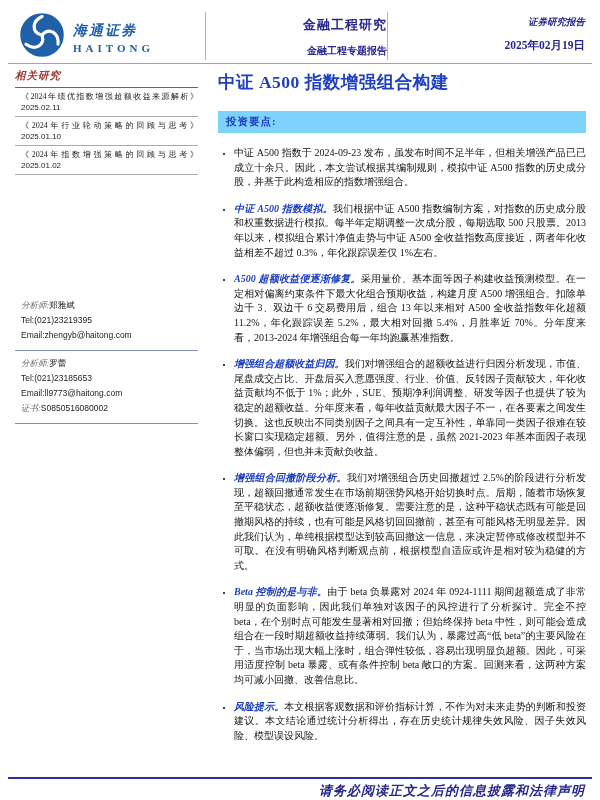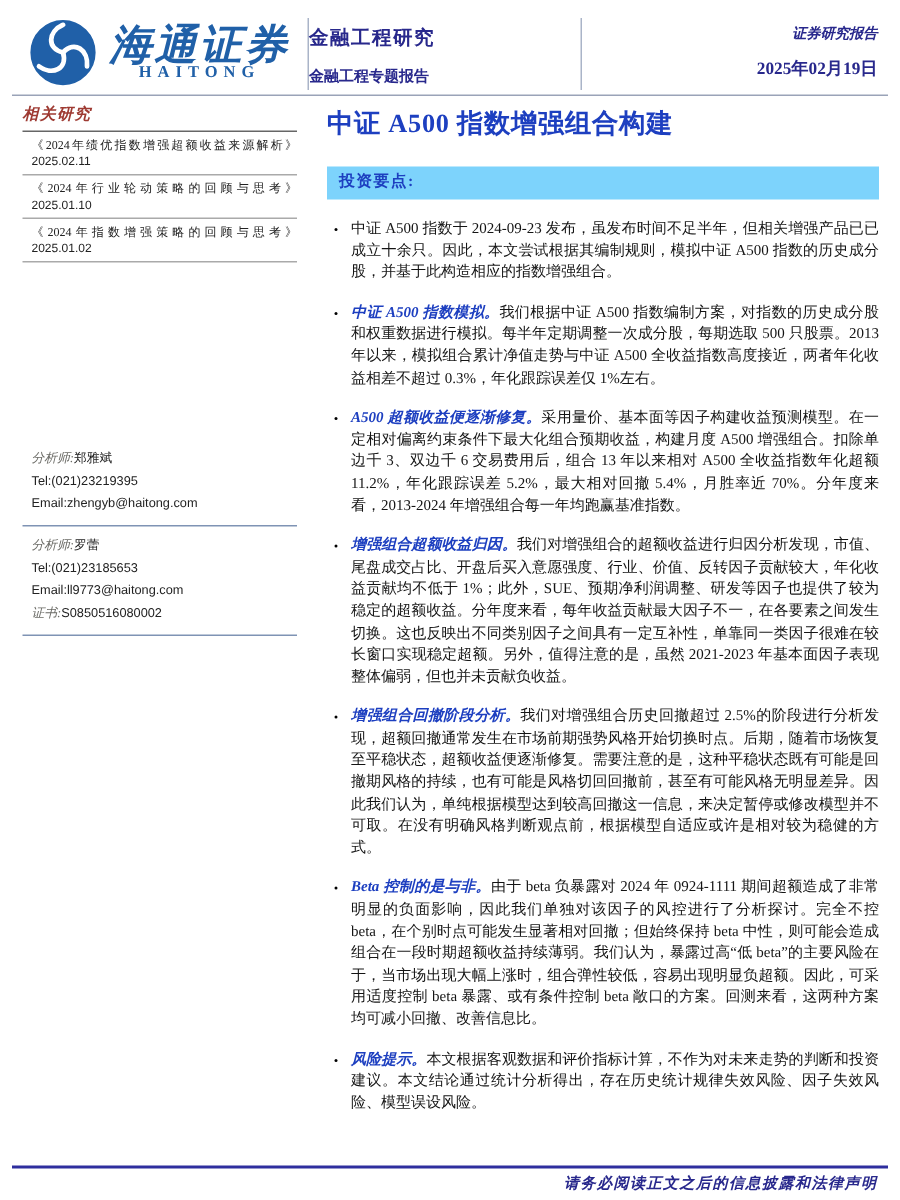--- a/index.html
+++ b/index.html
@@ -7,26 +7,26 @@
     width:600px;height:800px;position:relative;background:#ffffff;
     font-family:"Liberation Serif","DejaVu Serif",serif;color:#111;
     overflow:hidden;
   }
   .page{position:absolute;inset:0;}
 
   
   .hdr{position:absolute;left:15px;top:10px;right:15px;height:52px;}
   .brand{position:absolute;left:4px;top:2px;display:flex;align-items:center;gap:8px;}
   .logo-icon{flex:0 0 auto;}
-  .brand-cn{font-size:28px;font-weight:bold;font-style:italic;color:#2060a8;letter-spacing:2px;line-height:22px;}
+  .brand-cn{font-size:14px;font-weight:bold;font-style:italic;color:#2060a8;letter-spacing:2px;line-height:22px;}
   .brand-en{font-size:11px;font-weight:bold;color:#2060a8;letter-spacing:4px;text-align:center;line-height:13px;}
   .vline{position:absolute;top:2px;height:48px;width:1px;background:#aab4c8;}
   .vline1{left:190px;}
   .vline2{left:372px;}
-  .hd-center{position:absolute;left:191px;width:181px;top:6px;text-align:left;color:#28288c;}
+  .hd-center{position:absolute;left:191px;width:181px;top:6px;text-align:right;color:#28288c;}
   .hd-center .l1{font-size:13px;font-weight:bold;letter-spacing:1px;}
   .hd-center .l2{font-size:10px;font-weight:bold;margin-top:10px;}
   .hd-right{position:absolute;right:0;top:6px;text-align:right;color:#28288c;}
   .hd-right .l1{font-size:9.5px;font-weight:bold;font-style:italic;}
   .hd-right .l2{font-size:11.5px;font-weight:bold;margin-top:9px;}
   .hdr-rule{position:absolute;left:8px;right:8px;top:63px;height:1px;background:#9aa3b8;}
 
   
   .sidebar{position:absolute;left:15px;top:69px;width:183px;}
   .rel-title{font-size:10.5px;font-weight:bold;font-style:italic;color:#9e3a32;letter-spacing:1px;}
@@ -45,21 +45,21 @@
   .title{margin:0;font-size:17.5px;font-weight:bold;color:#1d3fc0;letter-spacing:0.5px;}
   .highlight-box{margin-top:17px;height:22px;line-height:22px;background:#7dd3fc;
      color:#1d3fc0;font-weight:bold;font-size:10.5px;padding-left:8px;letter-spacing:1px;}
   .bullets{margin:13px 0 0 0;padding-left:16px;}
   .bullets li{font-size:10px;line-height:14.6px;text-align:justify;margin-bottom:12px;color:#141414;}
   .bullets li::marker{color:#000;font-size:8px;}
   .lead{color:#1d3fc0;font-weight:bold;font-style:italic;}
 
   
   .footer-line{position:absolute;left:8px;right:8px;top:777px;height:2px;background:#2e2e9e;}
-  .footer-text{position:absolute;right:15px;top:782px;font-size:10px;font-weight:bold;
+  .footer-text{position:absolute;right:15px;top:782px;font-size:13px;font-weight:bold;
      font-style:italic;color:#28288c;letter-spacing:1px;}
 </style>
 </head>
 <body>
 
 <div class="page">
 
   <div class="hdr">
     <div class="brand">
       <span class="logo-icon">

